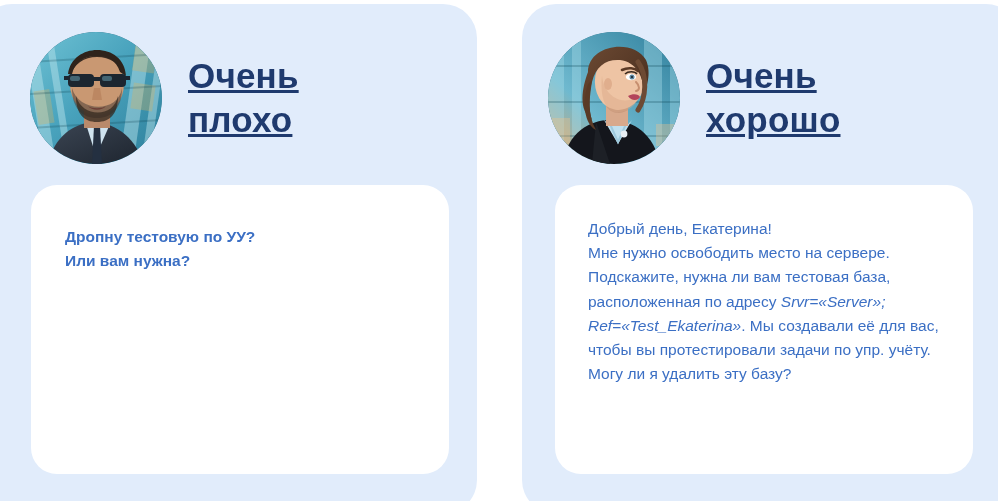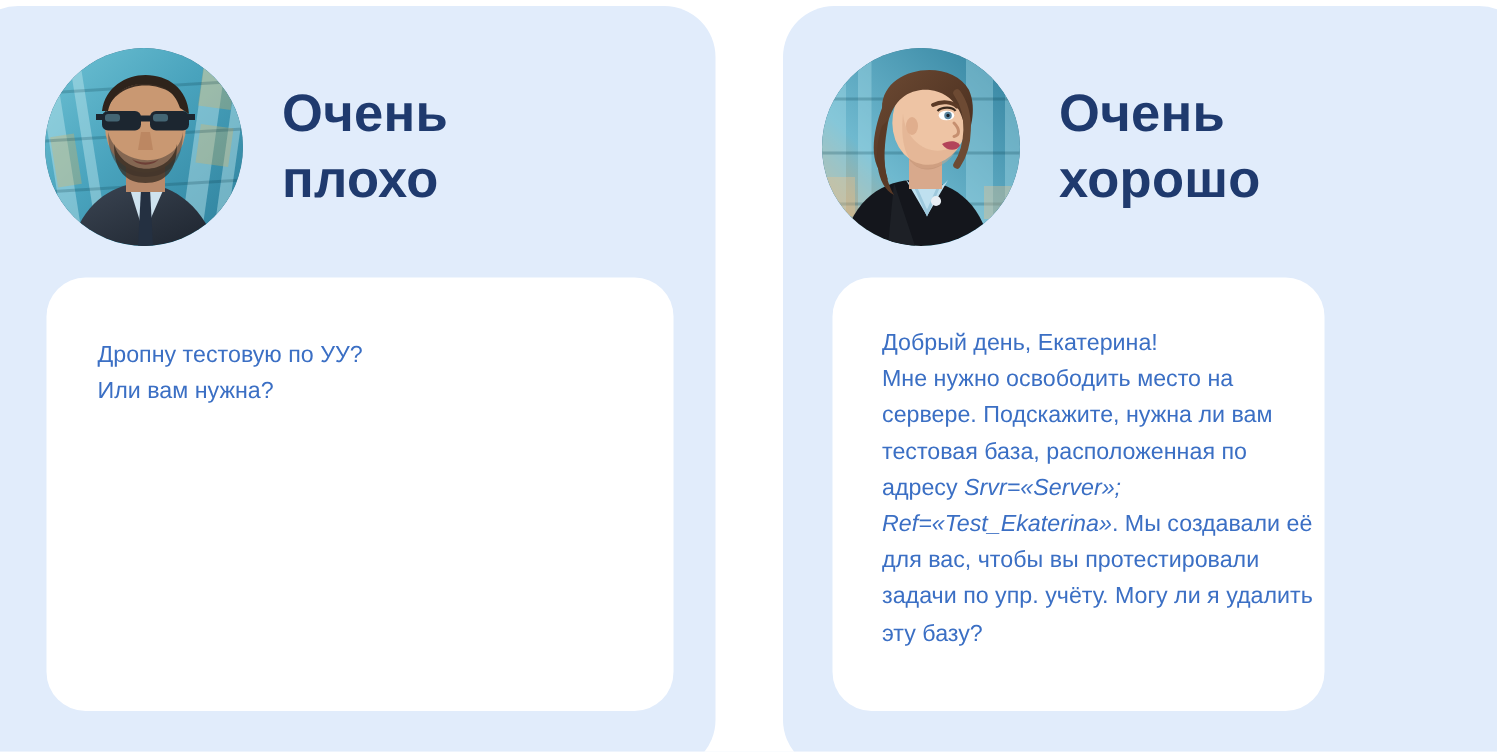--- a/index.html
+++ b/index.html
@@ -56,38 +56,40 @@
   .avatar svg { display: block; width: 132px; height: 132px; }
 
   .card-title {
     font-size: 35px;
     font-weight: bold;
     line-height: 1.26;
     color: #1f3a6e;
     letter-spacing: 0.2px;
     white-space: pre-line;
     margin: 0;
+    text-decoration: underline;
   }
 
   
   .bubble {
     position: absolute;
     top: 181px;
     background: #ffffff;
     border-radius: 26px;
     box-sizing: border-box;
   }
   .card-bad .bubble {
     left: 53px;
     width: 418px;
     height: 289px;
+    font-weight: bold;
   }
   .card-good .bubble {
     left: 33px;
-    width: 328px;
+    width: 418px;
     height: 289px;
   }
 
   .bubble-text {
     position: absolute;
     left: 34px;
     top: 40px;
     right: 10px;
     font-size: 15.5px;
     line-height: 24.2px;

